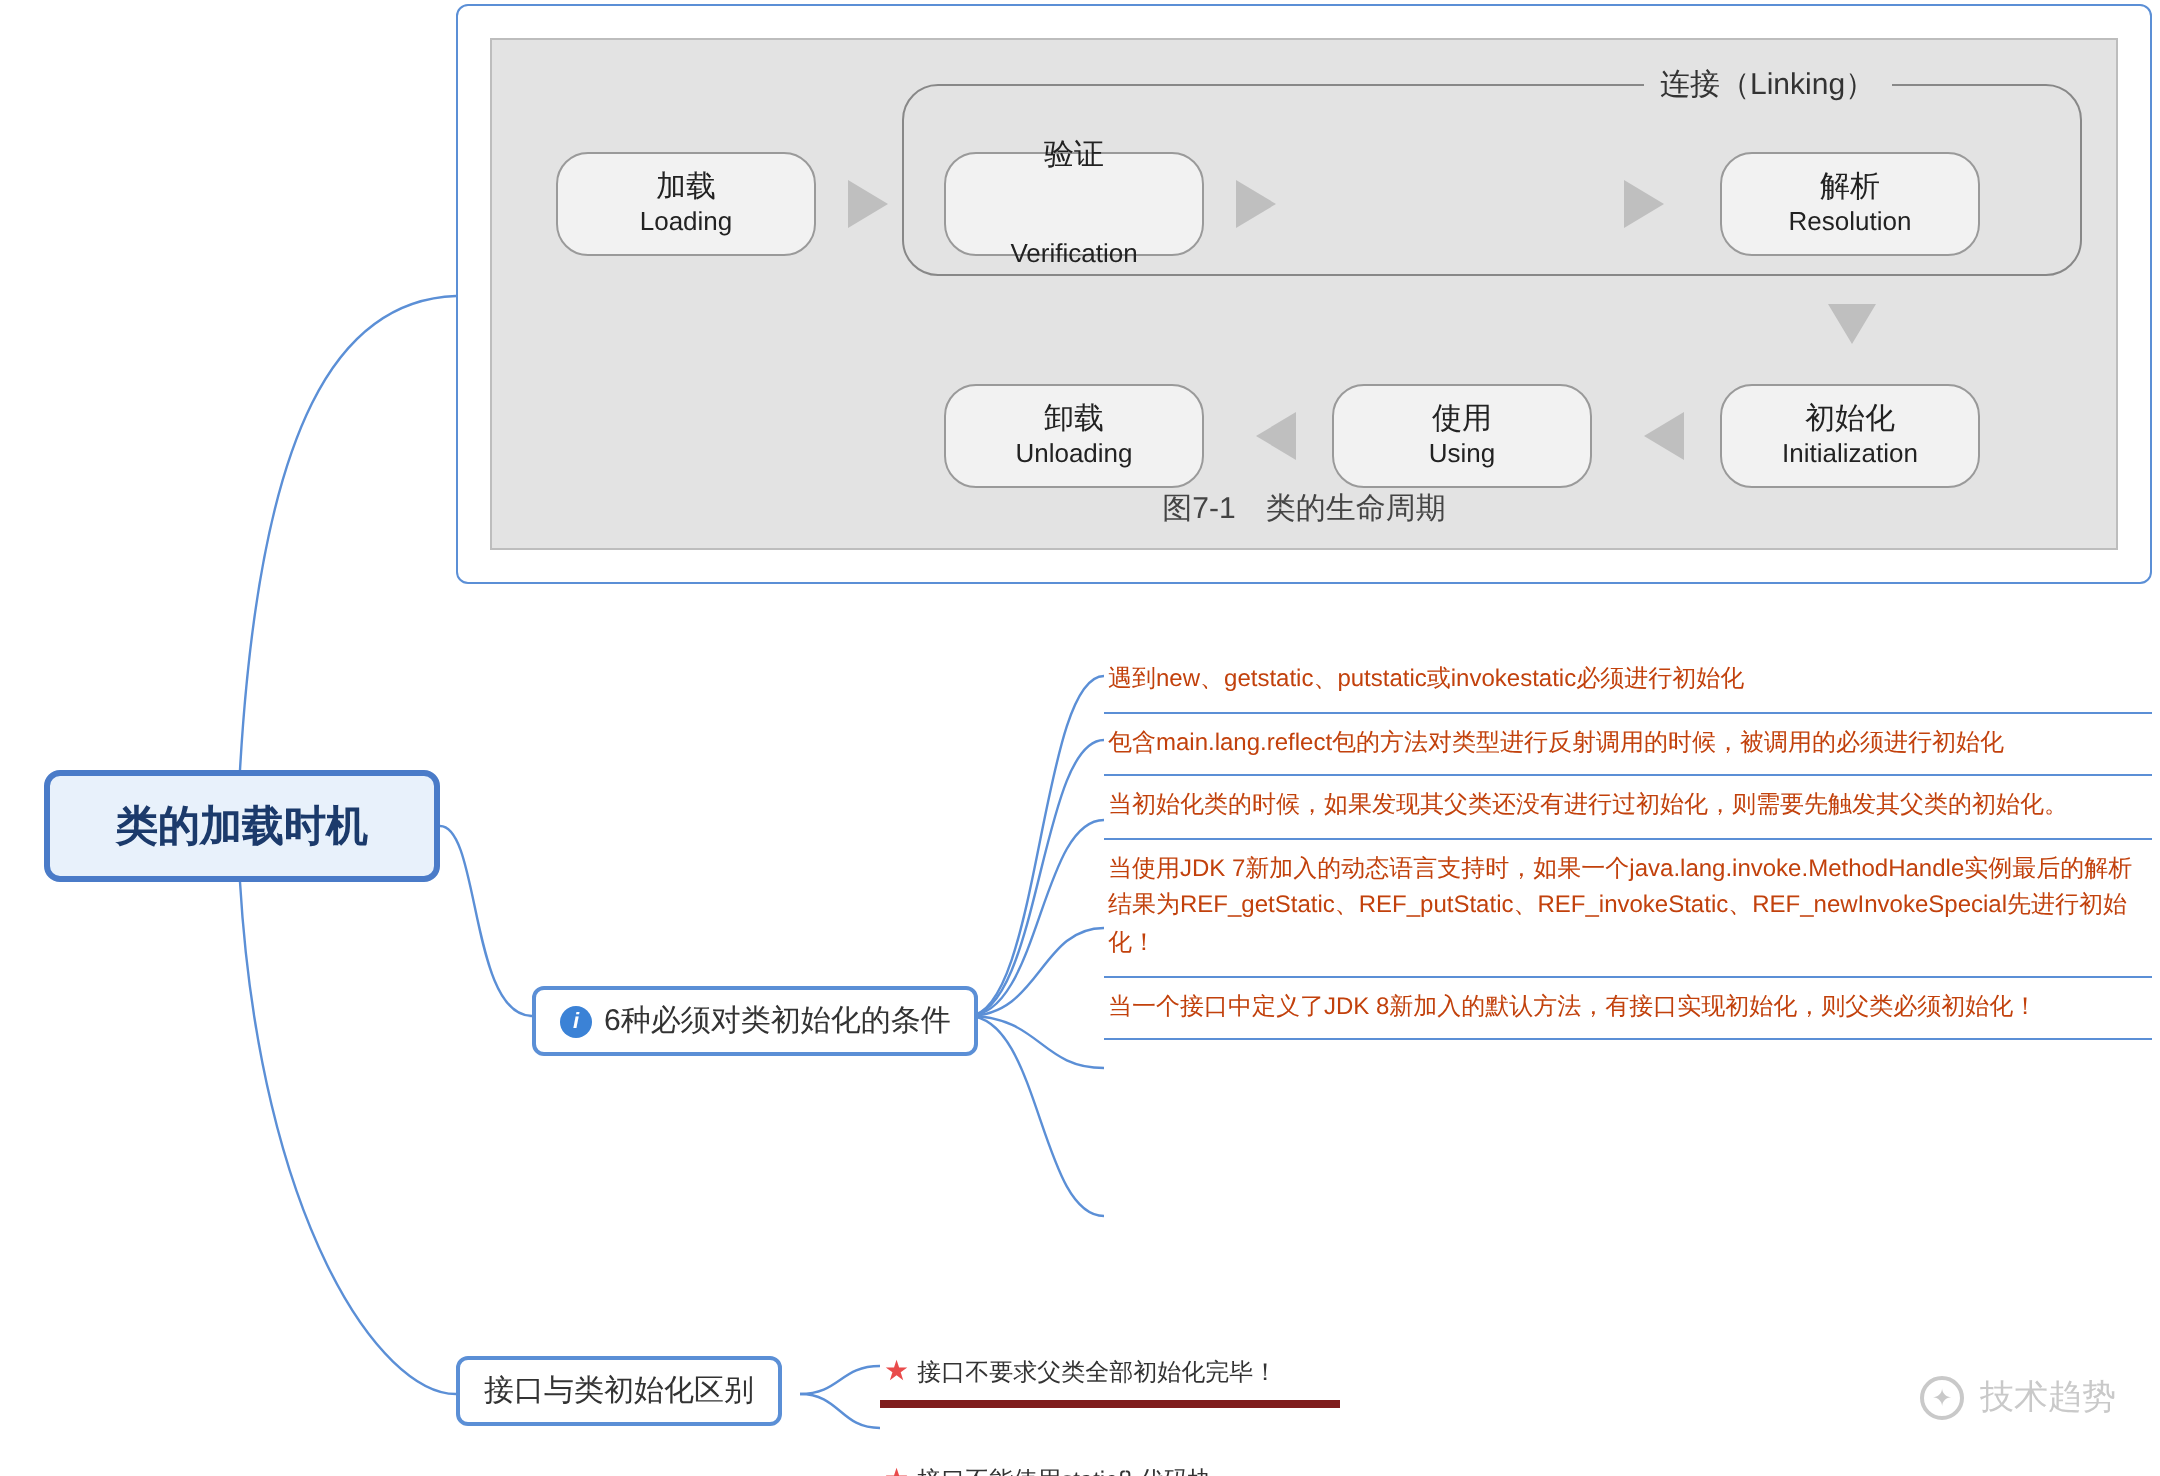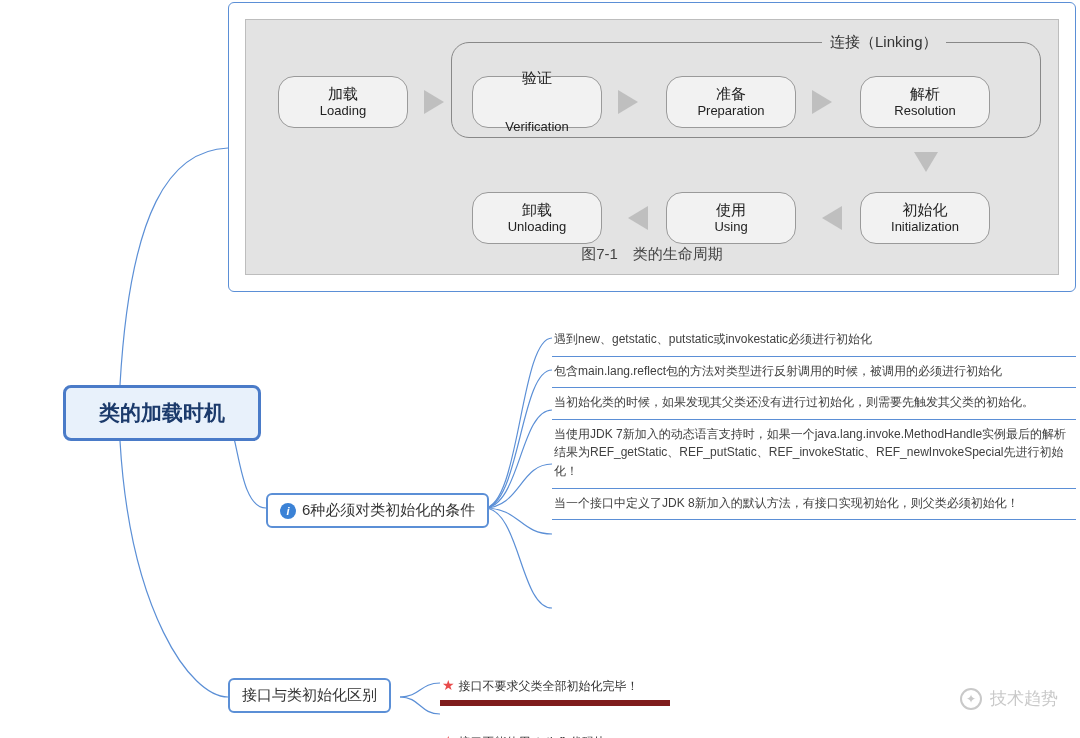--- a/index.html
+++ b/index.html
@@ -23,21 +23,20 @@
     height: 56px;
     background: #e8f1fb;
     border: 3px solid #4a7bc8;
     border-radius: 8px;
     display: flex;
     align-items: center;
     justify-content: center;
     font-size: 21px;
     font-weight: bold;
     color: #1b3a6b;
-    margin-left: 41px;
   }
 
   
   .lifecycle-outer {
     position: absolute;
     left: 228px;
     top: 2px;
     width: 848px;
     height: 290px;
     border: 1px solid #5b8fd6;
@@ -144,30 +143,30 @@
     position: absolute;
     left: 552px;
     top: 325px;
     width: 524px;
   }
   .leaf {
     border-bottom: 1px solid #5b8fd6;
     padding: 5px 2px 7px 2px;
     font-size: 12px;
     line-height: 1.55;
-    color: #404040;
+    color: #c2410c;
   }
 
   .diff-list {
     position: absolute;
     left: 440px;
     top: 674px;
   }
   .diff-item {
-    border-bottom: 6px solid #7f1d1d;
+    border-bottom: 4px solid #7f1d1d;
     padding: 3px 2px 5px 2px;
     font-size: 12px;
     margin-bottom: 24px;
     width: 230px;
   }
   .star {
     color: #e94b4b;
     font-size: 14px;
     margin-right: 4px;
   }
@@ -238,24 +237,20 @@
         <span class="en">Loading</span>
     </div>
     <div class="arrow arrow-r" style="left:178px; top:70px;"></div>
 
     <div class="stage-box" style="left:226px; top:56px;gap:32px;">
       <span>验证</span>
         <span class="en">Verification</span>
     </div>
     <div class="arrow arrow-r" style="left:372px; top:70px;"></div>
 
-    <div class="stage-box" style="left:420px; top:56px;">
-      <span>准备</span>
-        <span class="en">Preparation</span>
-    </div>
     <div class="arrow arrow-r" style="left:566px; top:70px;"></div>
 
     <div class="stage-box" style="left:614px; top:56px;">
       <span>解析</span>
         <span class="en">Resolution</span>
     </div>
 
     <div class="arrow arrow-d" style="left:668px; top:132px;"></div>
 
     <div class="stage-box" style="left:614px; top:172px;">

